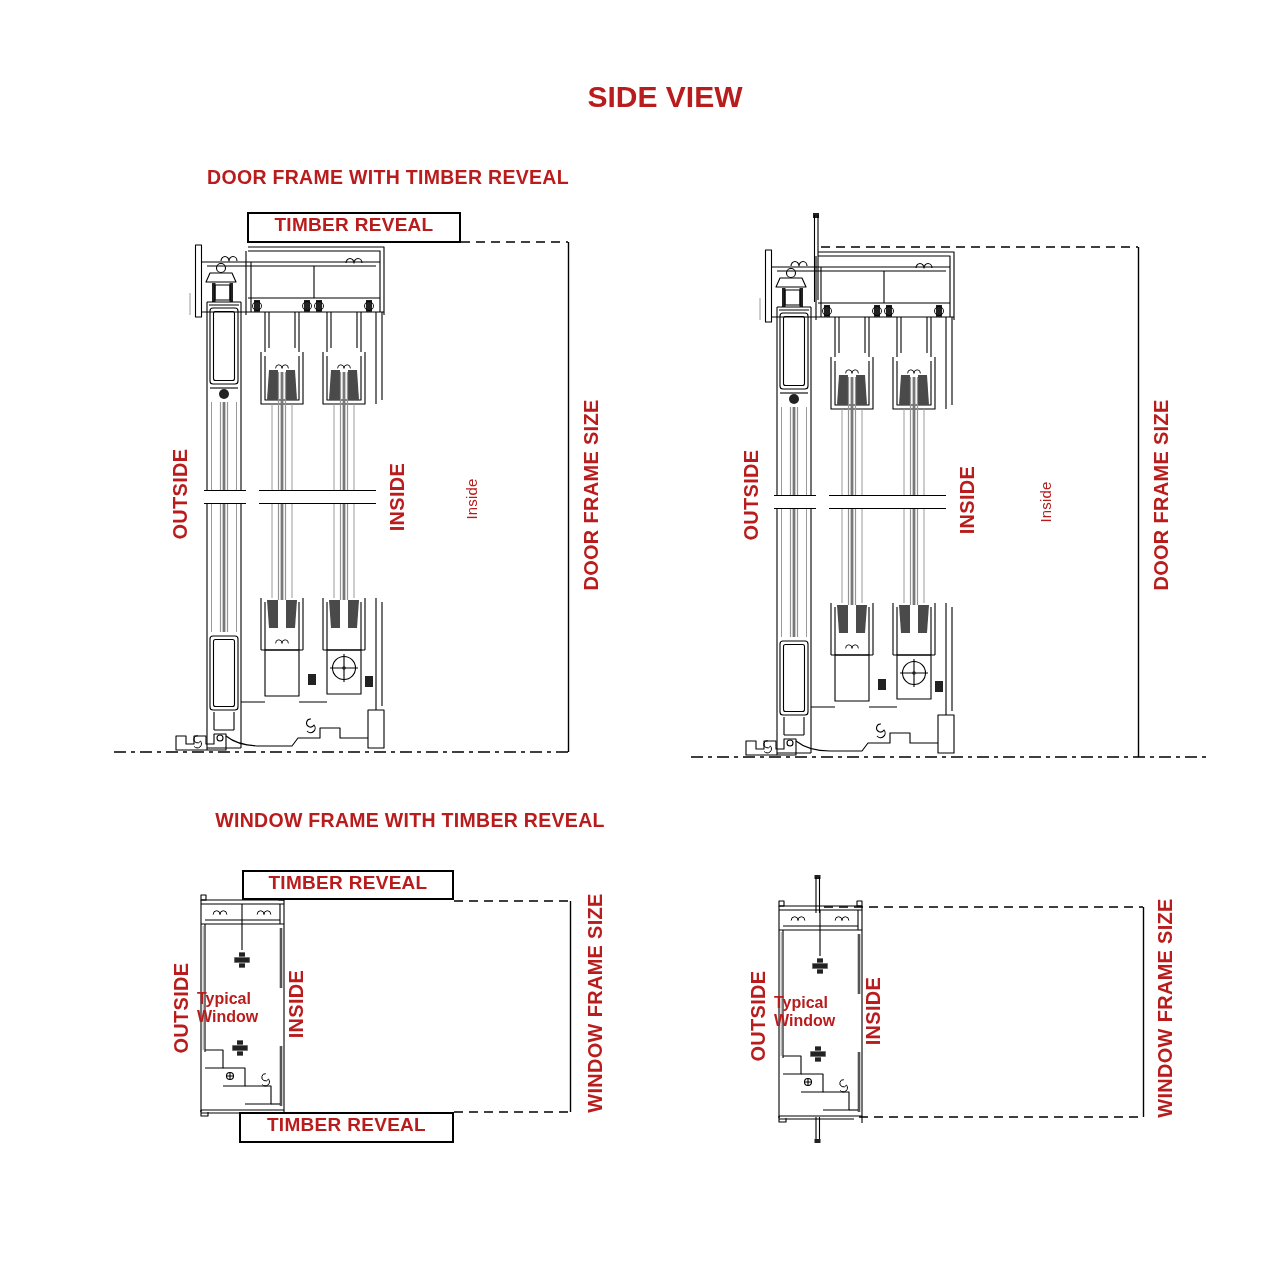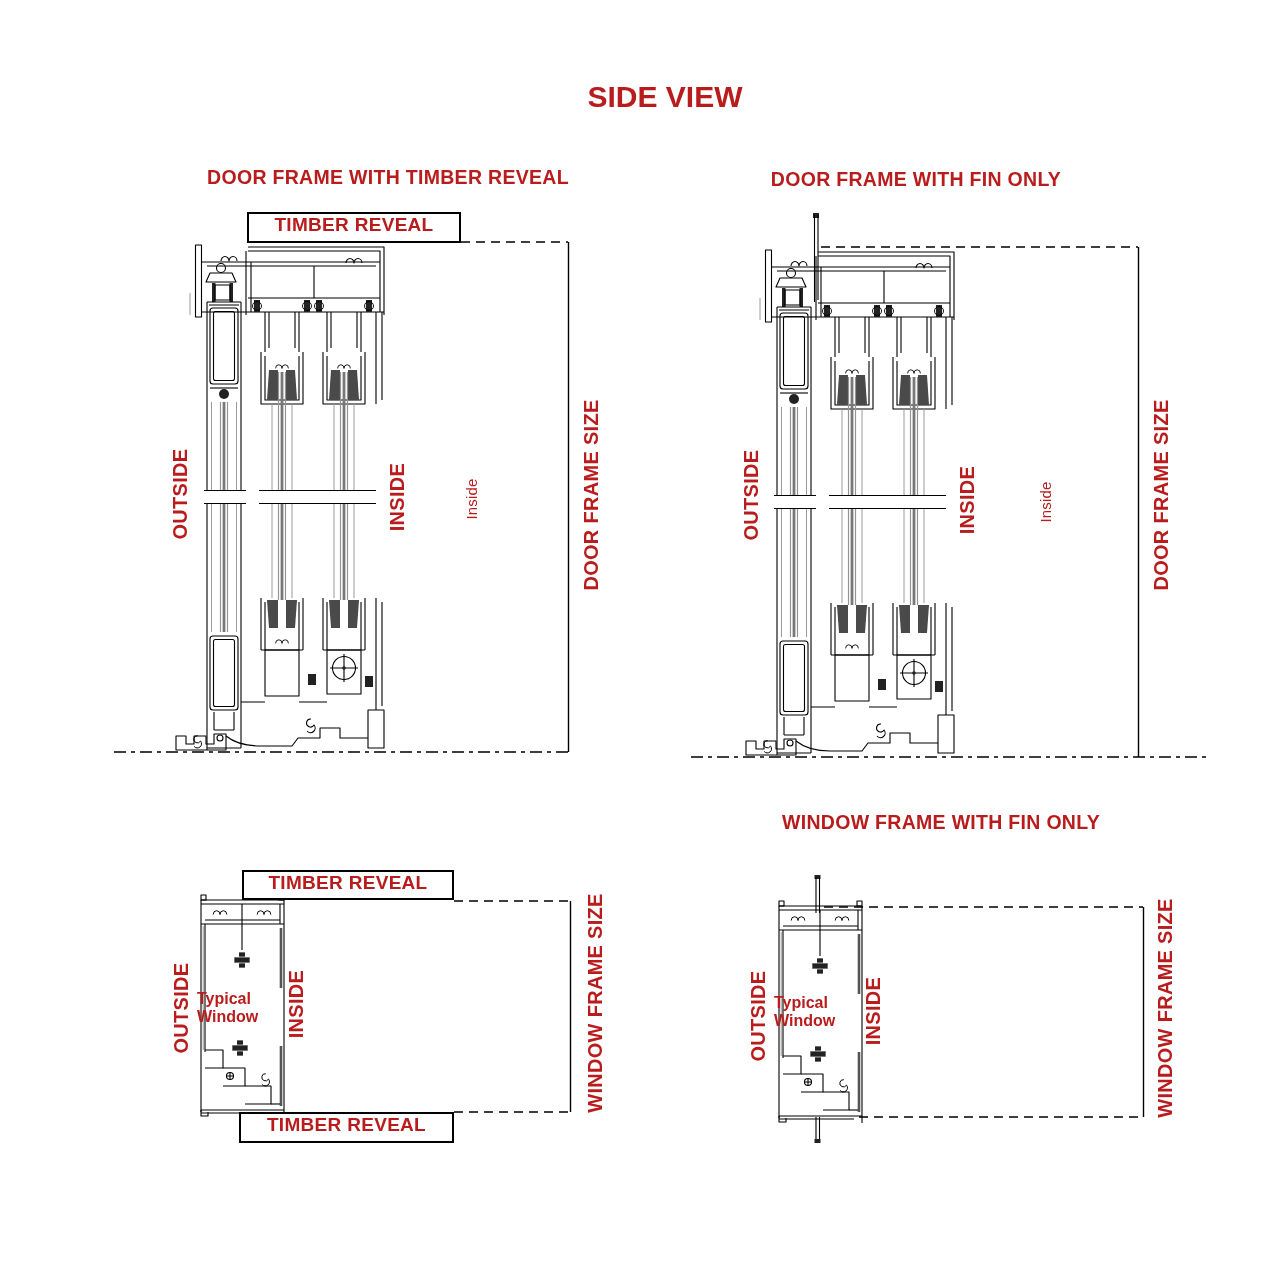--- a/index.html
+++ b/index.html
@@ -206,36 +206,35 @@
 
   <div class="sec-title" style="left:364px;top:177px;">DOOR FRAME WITH TIMBER REVEAL</div>
   <div class="timber-box" style="left:223px;top:212px;width:214px;height:31px;">
     <span>TIMBER REVEAL</span>
   </div>
   <div class="rlabel" style="left:156px;top:494px;">OUTSIDE</div>
   <div class="rlabel" style="left:373px;top:497px;">INSIDE</div>
   <div class="rlabel small" style="left:447px;top:499px;">Inside</div>
   <div class="rlabel" style="left:567px;top:495px;">DOOR FRAME SIZE</div>
 
-  <div class="sec-title" style="left:892px;top:179px;">DOOR FRAME WITH FIN ONLY</div>
   <div class="rlabel" style="left:727px;top:495px;">OUTSIDE</div>
   <div class="rlabel" style="left:943px;top:500px;">INSIDE</div>
   <div class="rlabel small" style="left:1021px;top:502px;">Inside</div>
   <div class="rlabel" style="left:1137px;top:495px;">DOOR FRAME SIZE</div>
 
+  <div class="sec-title" style="left:386px;top:820px;">WINDOW FRAME WITH TIMBER REVEAL</div>
   <div class="timber-box" style="left:218px;top:870px;width:212px;height:30px;">
     <span>TIMBER REVEAL</span>
   </div>
   <div class="timber-box" style="left:215px;top:1112px;width:215px;height:31px;">
     <span>TIMBER REVEAL</span>
   </div>
   <div class="rlabel" style="left:157px;top:1008px;">OUTSIDE</div>
   <div class="rlabel" style="left:272px;top:1004px;">INSIDE</div>
   <div class="typwin" style="left:218px;top:1008px;">Typical Window</div>
   <div class="rlabel" style="left:571px;top:1003px;">WINDOW FRAME SIZE</div>
 
-  <div class="sec-title" style="left:917px;top:822px;">WINDOW FRAME WITH FIN ONLY</div>
   <div class="rlabel" style="left:734px;top:1016px;">OUTSIDE</div>
   <div class="rlabel" style="left:849px;top:1011px;">INSIDE</div>
   <div class="typwin" style="left:795px;top:1012px;">Typical Window</div>
   <div class="rlabel" style="left:1141px;top:1008px;">WINDOW FRAME SIZE</div>
 
 </div>
 
 </body></html>

